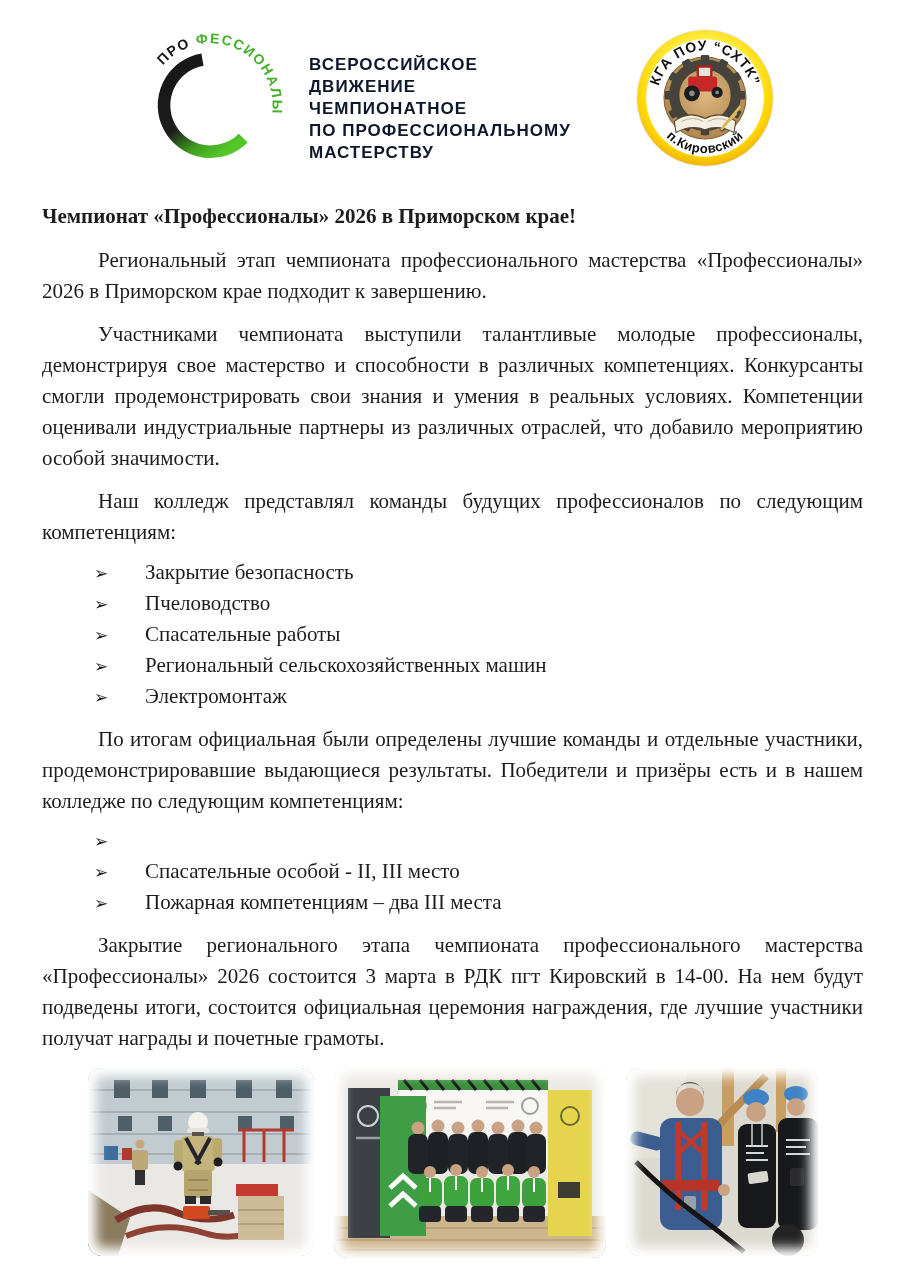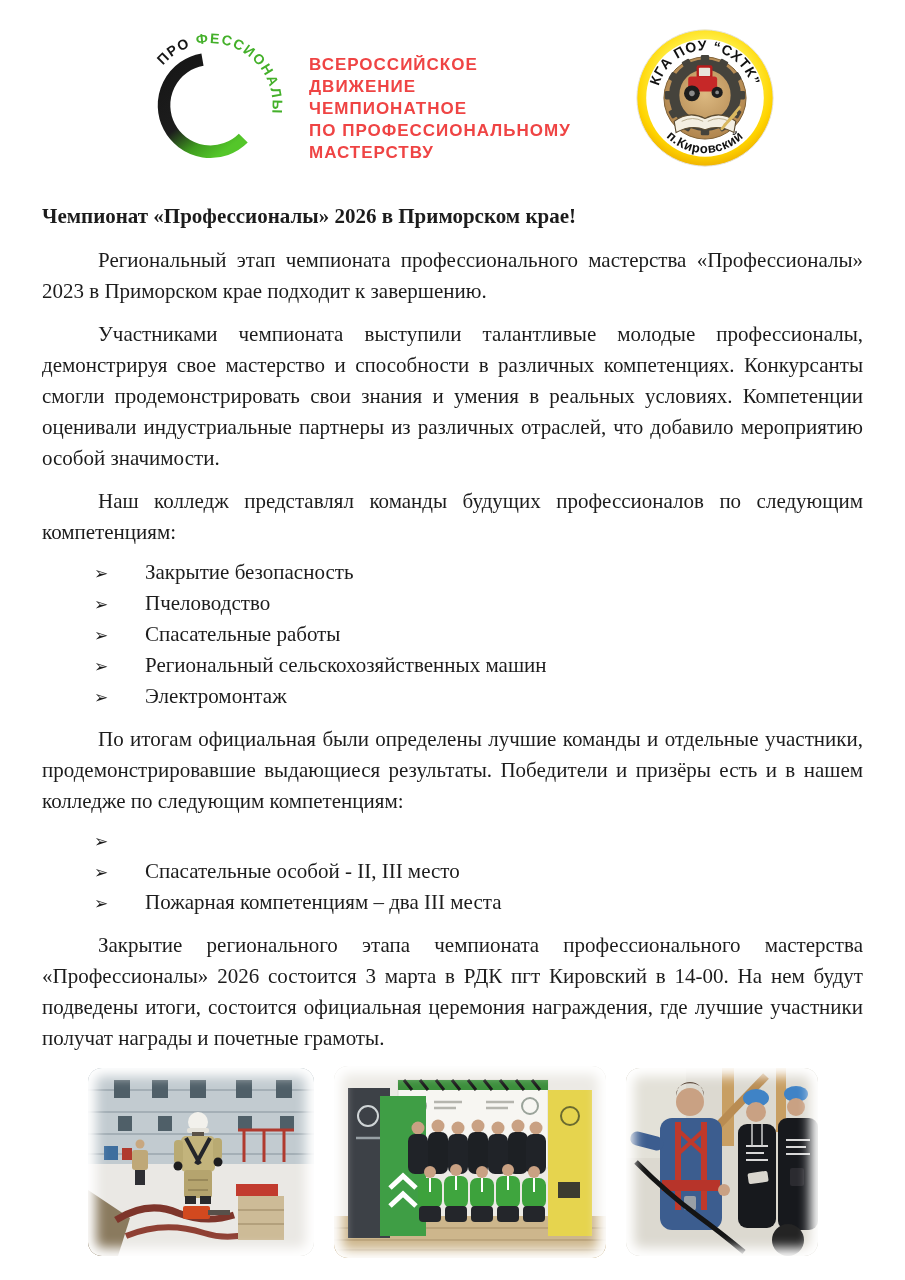--- a/index.html
+++ b/index.html
@@ -6,21 +6,21 @@
   .page{
     position:relative;width:905px;height:1280px;margin:0 auto;background:#ffffff;
     box-sizing:border-box;padding:28px 42px 0 42px;overflow:hidden;
     font-family:"Liberation Serif", serif;color:#1c1c1c;
   }
   
   .header{display:flex;align-items:flex-start;height:142px;}
   .logo-left{display:flex;align-items:center;margin-left:96px;}
   .tagline{margin-left:26px;margin-top:16px;
     font-family:"Liberation Sans", sans-serif;font-weight:bold;
-    font-size:17px;line-height:22px;letter-spacing:1px;color:#ef4444;white-space:nowrap;}
+    font-size:17px;line-height:22px;letter-spacing:1px;color:#0f172a;white-space:nowrap;}
   .logo-right{margin-left:auto;margin-right:88px;margin-top:0;}
   
   .doc-title{margin:34px 0 0 0;text-align:left;font-size:21px;font-weight:bold;}
   p.body{font-size:21px;line-height:31px;text-align:justify;text-indent:56px;margin:12px 0 0 0;}
   p.body.first{margin-top:16px;}
   ul.marked{list-style:none;margin:9px 0 0 0;padding:0;}
   ul.marked li{display:flex;align-items:baseline;font-size:21px;line-height:30px;padding-left:52px;}
   ul.marked .arrow{width:51px;flex:0 0 51px;font-family:"DejaVu Sans", sans-serif;font-size:17px;color:#1c1c1c;}
   
   .photos{display:flex;justify-content:center;align-items:center;gap:20px;margin-top:12px;height:192px;}
@@ -119,21 +119,21 @@
         </text>
         <text font-family="Liberation Sans, sans-serif" font-size="14" font-weight="bold" fill="#111111" letter-spacing="0.5">
           <textPath href="#bdBot" xlink:href="#bdBot" startOffset="50%" text-anchor="middle">п.Кировский</textPath>
         </text>
       </svg>
     </div>
   </div>
 
   <h1 class="doc-title">Чемпионат «Профессионалы» 2026 в Приморском крае!</h1>
 
-  <p class="body first">Региональный этап чемпионата профессионального мастерства «Профессионалы» 2023 в Приморском крае подходит к завершению.</p>
+  <p class="body first">Региональный этап чемпионата профессионального мастерства «Профессионалы» 2026 в Приморском крае подходит к завершению.</p>
   <p class="body">Участниками чемпионата выступили талантливые молодые профессионалы, демонстрируя свое мастерство и способности в различных компетенциях. Конкурсанты смогли продемонстрировать свои знания и умения в реальных условиях. Компетенции оценивали индустриальные партнеры из различных отраслей, что добавило мероприятию особой значимости.</p>
   <p class="body">Наш колледж представлял команды будущих профессионалов по следующим компетенциям:</p>
 
   <ul class="marked">
     <li>
         <span class="arrow">➢</span>
         <span>Закрытие безопасность</span>
       </li>
     <li>
         <span class="arrow">➢</span>

